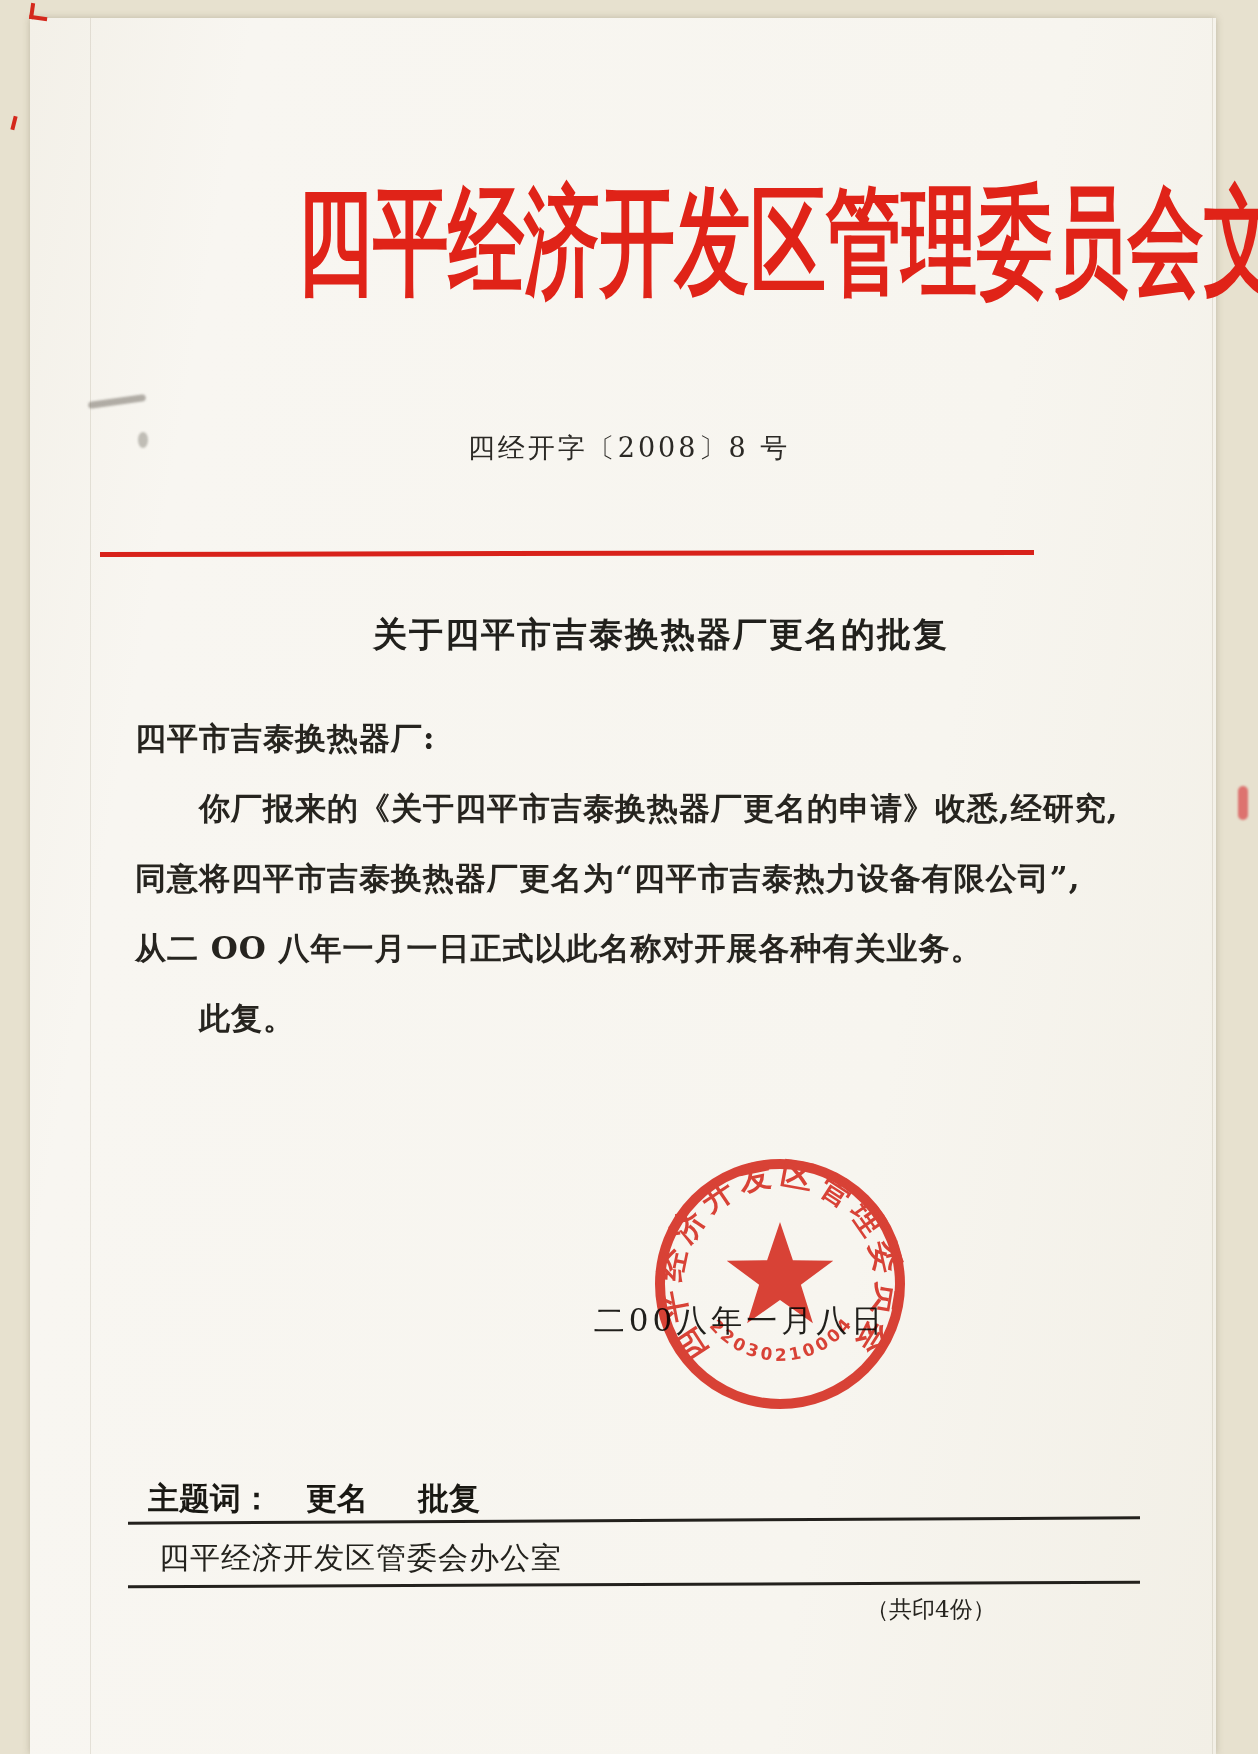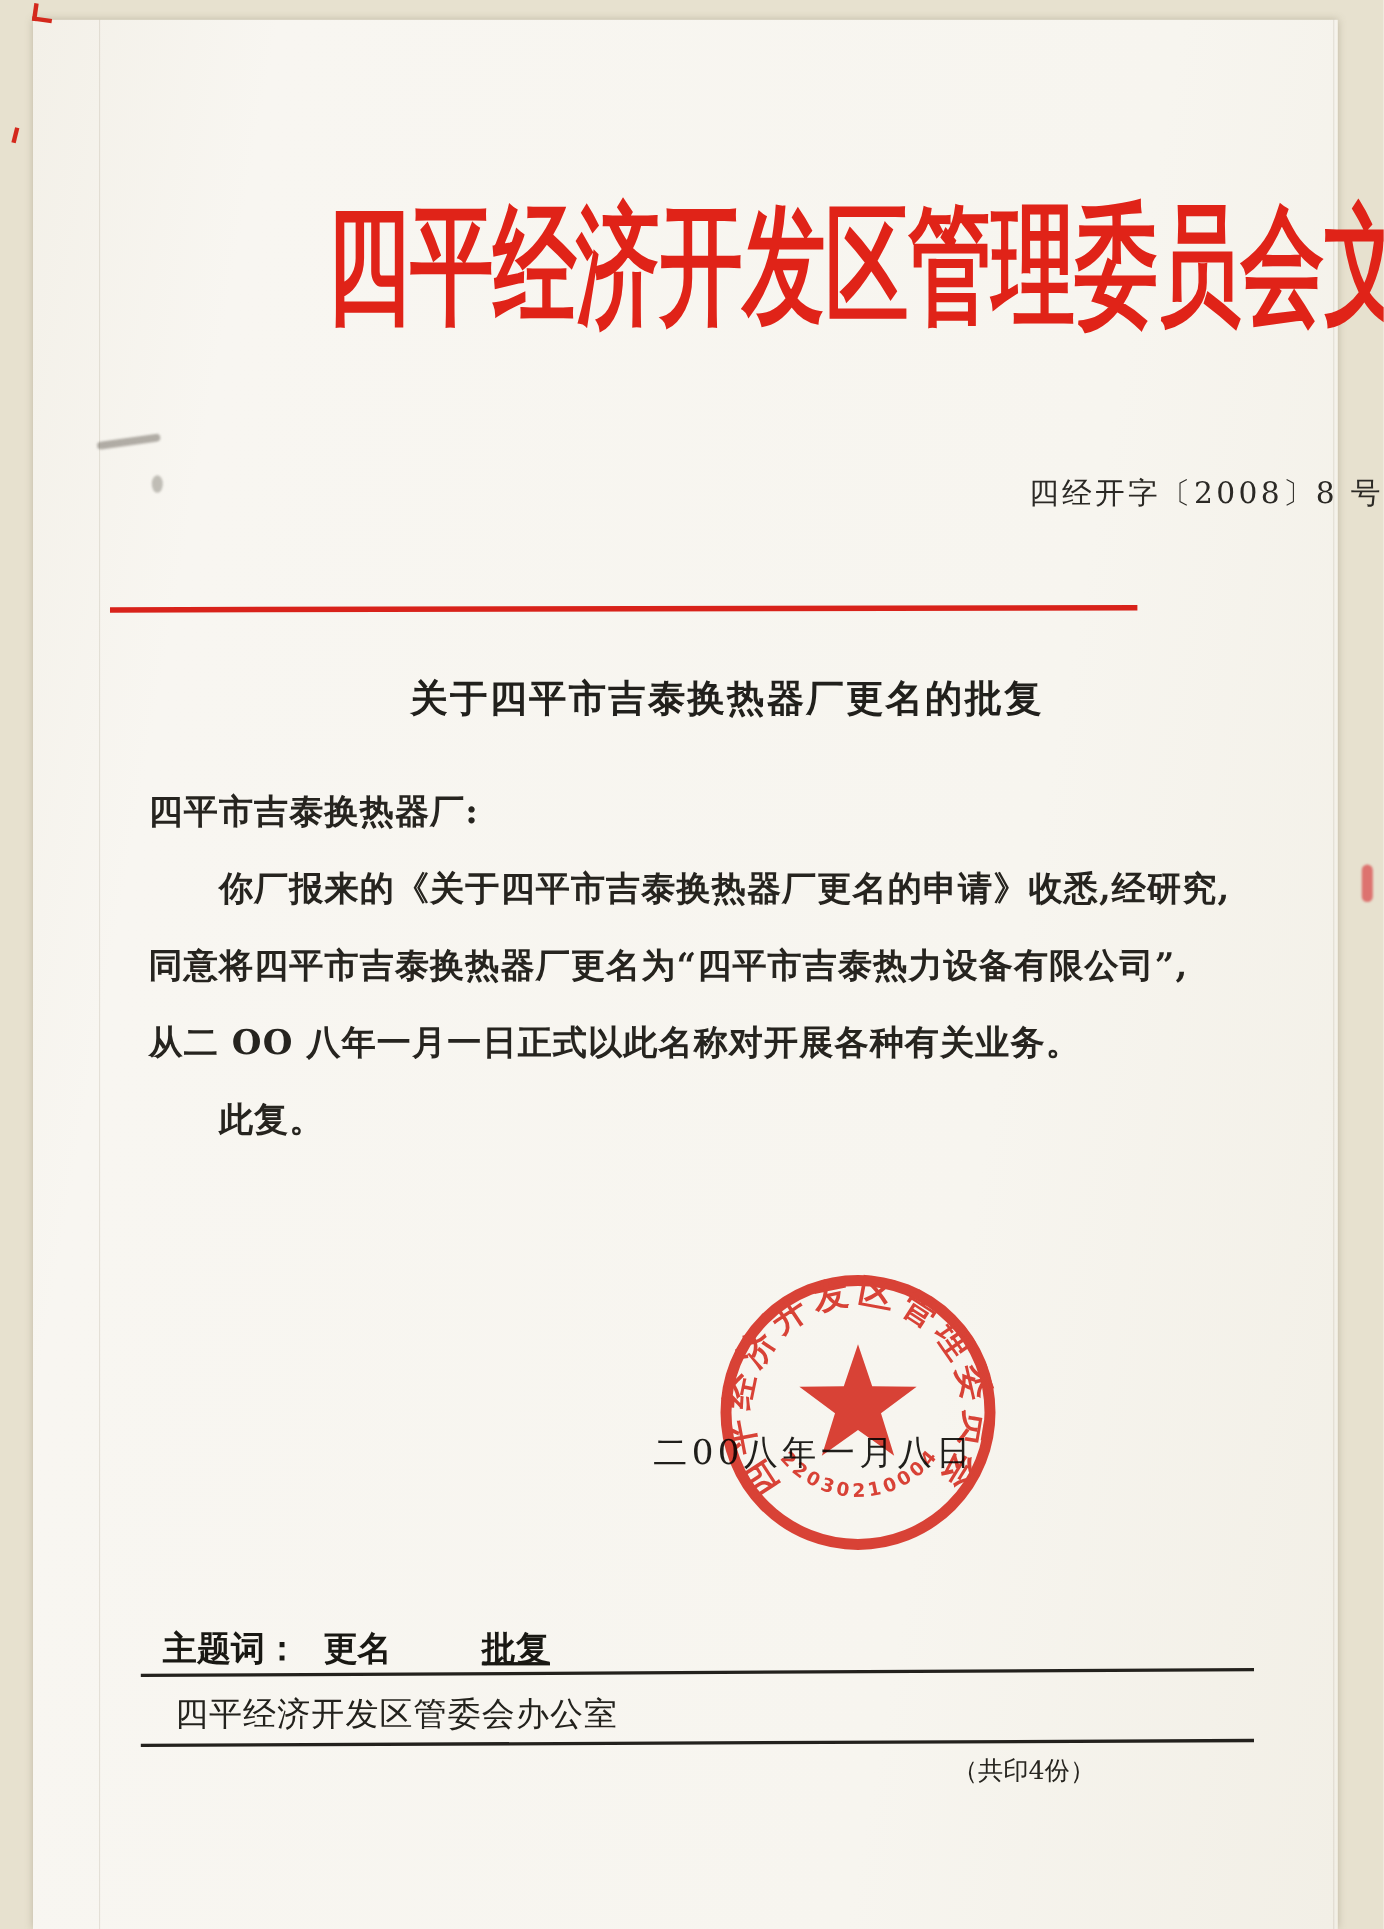--- a/index.html
+++ b/index.html
@@ -18,21 +18,21 @@
   .crease.right { left:1212px; }
 
   .header-title {
     position:absolute; top:168px; left:0; width:100%; text-align:center;
     color:#e02318; font-weight:900; font-size:118px; line-height:146px;
     font-family:"DejaVu Serif", serif; white-space:nowrap;
   }
   .header-title .squeeze { display:inline-block; transform:scaleX(.64); transform-origin:center; }
 
   .doc-number {
-    position:absolute; top:430px; left:0; width:100%; text-align:right;
+    position:absolute; top:430px; left:0; width:100%; text-align:center;
     font-size:27px; letter-spacing:3px; color:#2b2925;
   }
 
   .red-rule {
     position:absolute; top:551px; left:100px; width:934px; height:5px;
     background:#d8221a; transform:rotate(-.12deg);
   }
 
   .subject-title {
     position:absolute; top:612px; left:0; width:100%; text-align:center;
@@ -52,22 +52,22 @@
 
   .seal {
     position:absolute; left:646px; top:1150px; width:268px; height:268px;
     z-index:3; mix-blend-mode:multiply; opacity:.93;
   }
 
   .subject-line {
     position:absolute; left:148px; top:1478px; font-size:31px; font-weight:bold;
     color:#191813; font-family:"DejaVu Sans", sans-serif;
   }
-  .subject-line .term1 { margin-left:22px; }
-  .subject-line .term2 { margin-left:82px;text-decoration:underline; }
+  .subject-line .term1 { margin-left:34px; }
+  .subject-line .term2 { margin-left:50px; }
 
   .footer-rule { position:absolute; left:128px; width:1012px; height:3px; background:#23211d; }
   .footer-rule.r1 { top:1519px; transform:rotate(-.3deg); }
   .footer-rule.r2 { top:1583px; transform:rotate(-.25deg); }
 
   .office-line { position:absolute; left:145px; top:1538px; font-size:30px; color:#23221d; letter-spacing:1px;margin-left:14px; }
   .print-date  { position:absolute; left:810px; top:1538px; font-size:30px; color:#23221d; letter-spacing:1px; }
   .copies      { position:absolute; left:866px; top:1594px; font-size:23px; color:#26241f; }
 
   .artifact { position:absolute; pointer-events:none; }

